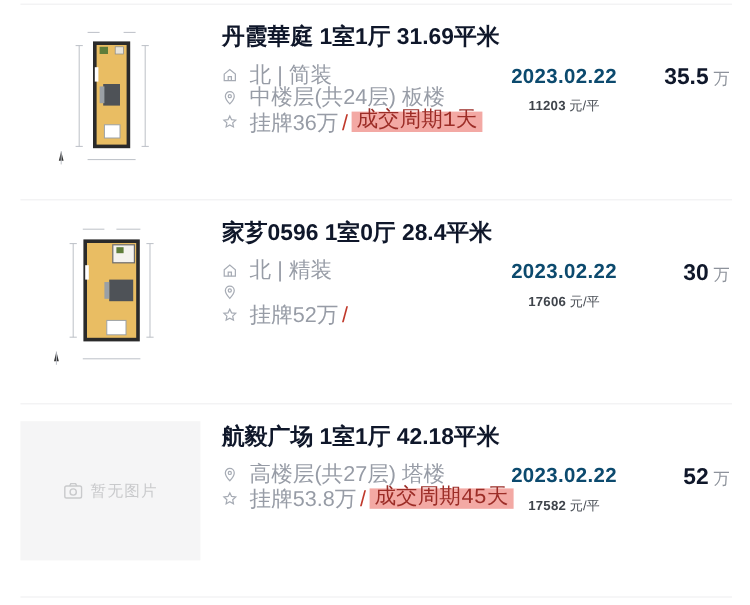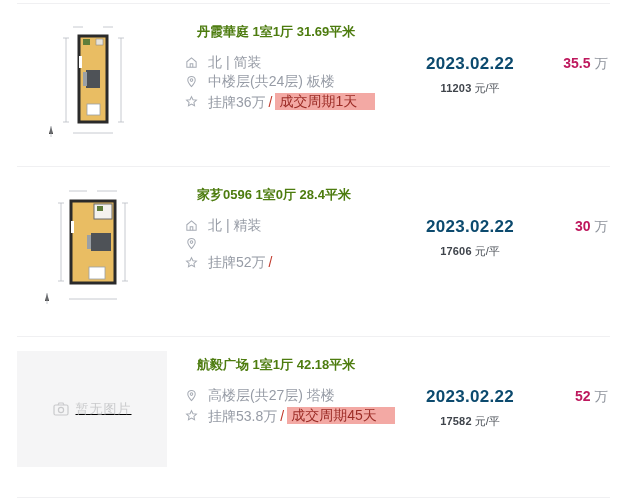--- a/index.html
+++ b/index.html
@@ -10,48 +10,48 @@
   }
   .page{position:relative;width:625px;height:504px;background:#fff;}
   .list{margin:3px 15px 0 17px;border-top:1px solid #f0f0f2;}
   .card{
     display:flex;box-sizing:border-box;border-bottom:1px solid #f0f0f2;
     padding-top:14px;
   }
   .card.c1{height:163px;}
   .card.c2{height:170px;}
   .card.c3{height:161px;}
-  .thumb{width:150px;height:124px;flex:none;position:relative;text-decoration:underline;}
+  .thumb{width:150px;height:124px;flex:none;position:relative;}
   .noimg{
     width:150px;height:116px;background:#f5f5f6;
     display:flex;align-items:center;justify-content:center;gap:7px;
     color:#c9cacc;font-size:13px;letter-spacing:1px;
   }
   .info{margin-left:18px;width:230px;flex:none;}
   .title{
-    font-size:13px;font-weight:bold;color:#4d7c0f;
-    line-height:22px;margin:3px 0 12px 12px;white-space:nowrap;cursor:pointer;
+    font-size:19px;font-weight:bold;color:#0f172a;
+    line-height:22px;margin:3px 0 12px 0;white-space:nowrap;cursor:pointer;
   }
   .drow{
-    display:flex;align-items:center;color:#979ca6;font-size:14px;
+    display:flex;align-items:center;color:#979ca6;font-size:18px;
     line-height:14px;margin-bottom:5px;white-space:nowrap;
   }
   .ic{width:13px;height:13px;flex:none;margin-right:10px;display:inline-flex;}
   .ic svg{width:13px;height:13px;}
   .slash{color:#c0392b;margin:0 3px;}
   .cycle{
-    background:#f3a9a4;color:#9c2d27;padding:1px 18px 2px 4px;
+    background:#f3a9a4;color:#9c2d27;padding:1px 4px 2px 4px;font-family:Liberation Mono, monospace;
   }
   .meta-date{width:110px;flex:none;text-align:center;padding-top:36px;}
   .date{color:#0c4a6e;font-weight:bold;font-size:17px;letter-spacing:.3px;}
   .unit{margin-top:7px;font-size:11px;color:#3f444b;}
   .unit .num{font-weight:bold;letter-spacing:.2px;}
   .unit .u{font-weight:normal;margin-left:3px;color:#4a4f56;}
   .meta-price{flex:1;text-align:right;padding-top:36px;padding-right:2px;white-space:nowrap;}
-  .price-num{color:#be185d;font-weight:bold;font-size:14px;}
+  .price-num{color:#0f172a;font-weight:bold;font-size:19px;}
   .price-unit{color:#8d929b;font-size:13.5px;margin-left:4px;}
   .dim{stroke:#b9bdc4;stroke-width:.8;}
 </style>
 </head>
 <body>
 
 <div class="page">
   <div class="list">
 
     <div class="card c1">

